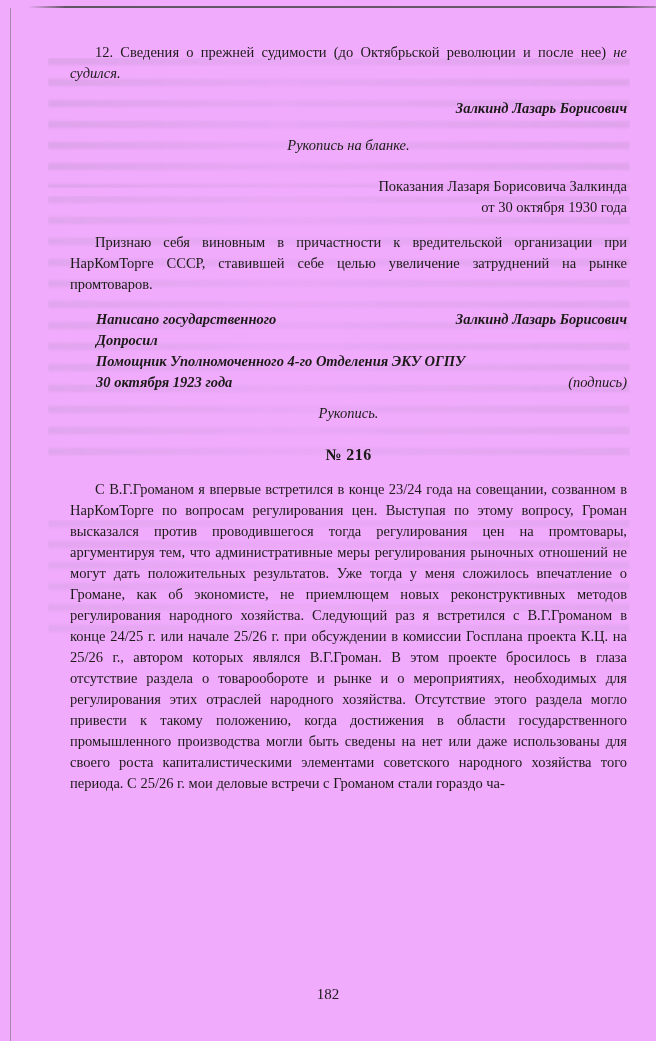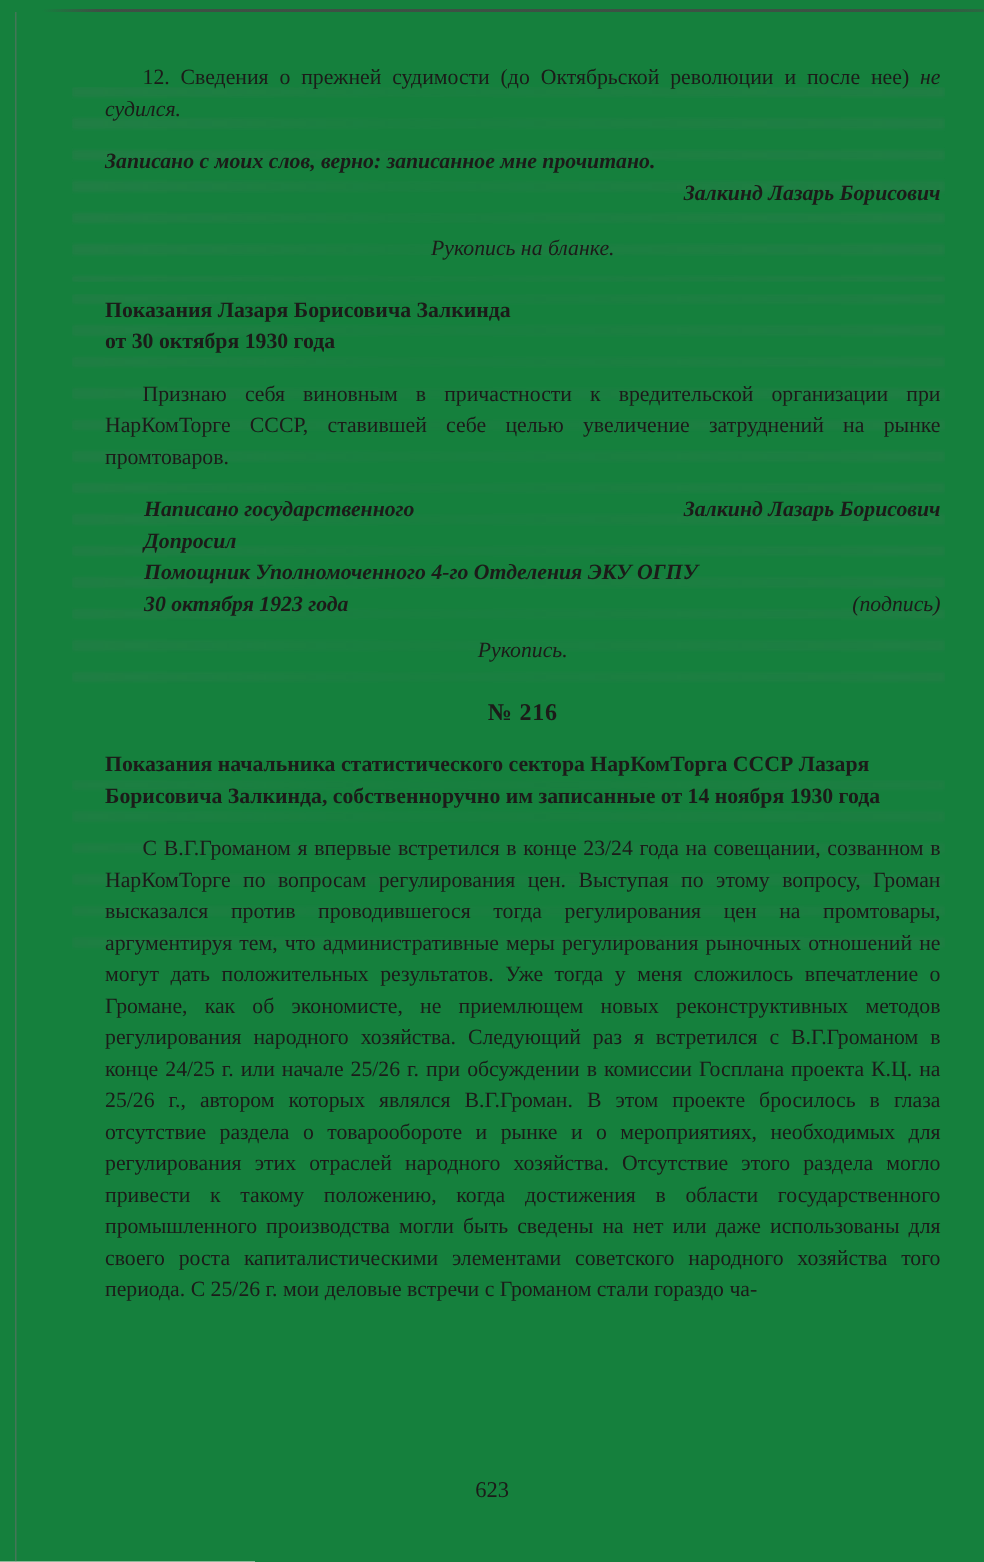--- a/index.html
+++ b/index.html
@@ -4,21 +4,21 @@
 <style>
   html, body {
     margin: 0;
     padding: 0;
     background: #e8e6e0;
   }
   .scan {
     position: relative;
     width: 656px;
     height: 1041px;
-    background: #15803d;
+    background: #f0abfc;
     overflow: hidden;
     font-family: "Liberation Serif", "DejaVu Serif", serif;
     color: #1c1b19;
   }
   
   .edge-top {
     position: absolute;
     top: 6px; left: 28px; right: 0;
     height: 2px;
     background: linear-gradient(90deg, rgba(80,80,80,0) 0%, rgba(70,70,70,.85) 6%, rgba(70,70,70,.8) 94%, rgba(70,70,70,.4) 100%);
@@ -73,22 +73,22 @@
   .note-block { margin: 0 0 16px 0; }
   .ms-note { font-style: italic; margin: 0 0 20px 0; text-align: center; }
   .doc-no {
     text-align: center;
     font-weight: bold;
     font-size: 16px;
     margin: 0 0 14px 0;
     letter-spacing: .5px;
   }
   .doc-title {
-    text-align: left;
-    font-weight: bold;
+    text-align: right;
+    font-weight: normal;
     margin: 0 auto 14px auto;
   }
   .doc-title .line { display: block; }
   .sig-block {
     padding-left: 26px;
     margin: 0 0 10px 0;
   }
   .sig-block .row { margin: 0; }
   .page-number {
     position: absolute;
@@ -110,21 +110,20 @@
 
   <div class="bleed b1"></div>
   <div class="bleed b2"></div>
   <div class="bleed b3"></div>
 
   <div class="content">
 
     <p class="para"><span>12. Сведения о прежней судимости (до Октябрьской революции и после нее) </span><span class="hand-light">не судился.</span></p>
 
     <div class="note-block">
-      <div class="hand">Записано с моих слов, верно: записанное мне прочитано.</div>
       <div class="hand" style="text-align:right;">Залкинд Лазарь Борисович</div>
     </div>
 
     <p class="ms-note">Рукопись на бланке.</p>
 
 
     <div class="doc-title">
       <span class="line">Показания Лазаря Борисовича Залкинда</span>
       <span class="line">от 30 октября 1930 года</span>
     </div>
@@ -141,21 +140,20 @@
       <div class="row split">
         <span class="hand">30 октября 1923 года</span>
         <span class="hand-light">(подпись)</span>
       </div>
     </div>
 
     <p class="ms-note">Рукопись.</p>
 
     <div class="doc-no">№ 216</div>
 
-    <div class="doc-title">Показания начальника статистического сектора НарКомТорга СССР Лазаря Борисовича Залкинда, собственноручно им записанные от 14 ноября 1930 года</div>
 
     <p class="para tight">С В.Г.Громаном я впервые встретился в конце 23/24 года на совещании, созванном в НарКомТорге по вопросам регулирования цен. Выступая по этому вопросу, Громан высказался против проводившегося тогда регулирования цен на промтовары, аргументируя тем, что административные меры регулирования рыночных отношений не могут дать положительных результатов. Уже тогда у меня сложилось впечатление о Громане, как об экономисте, не приемлющем новых реконструктивных методов регулирования народного хозяйства. Следующий раз я встретился с В.Г.Громаном в конце 24/25 г. или начале 25/26 г. при обсуждении в комиссии Госплана проекта К.Ц. на 25/26 г., автором которых являлся В.Г.Громан. В этом проекте бросилось в глаза отсутствие раздела о товарообороте и рынке и о мероприятиях, необходимых для регулирования этих отраслей народного хозяйства. Отсутствие этого раздела могло привести к такому положению, когда достижения в области государственного промышленного производства могли быть сведены на нет или даже использованы для своего роста капиталистическими элементами советского народного хозяйства того периода. С 25/26 г. мои деловые встречи с Громаном стали гораздо ча-</p>
 
   </div>
 
-  <div class="page-number">623</div>
+  <div class="page-number">182</div>
 
 </div>
 
 </body></html>

